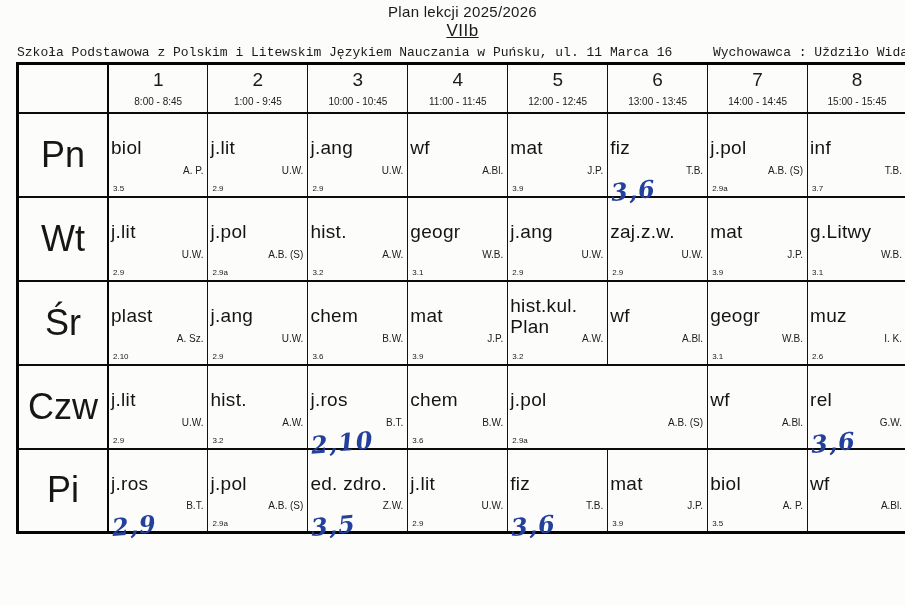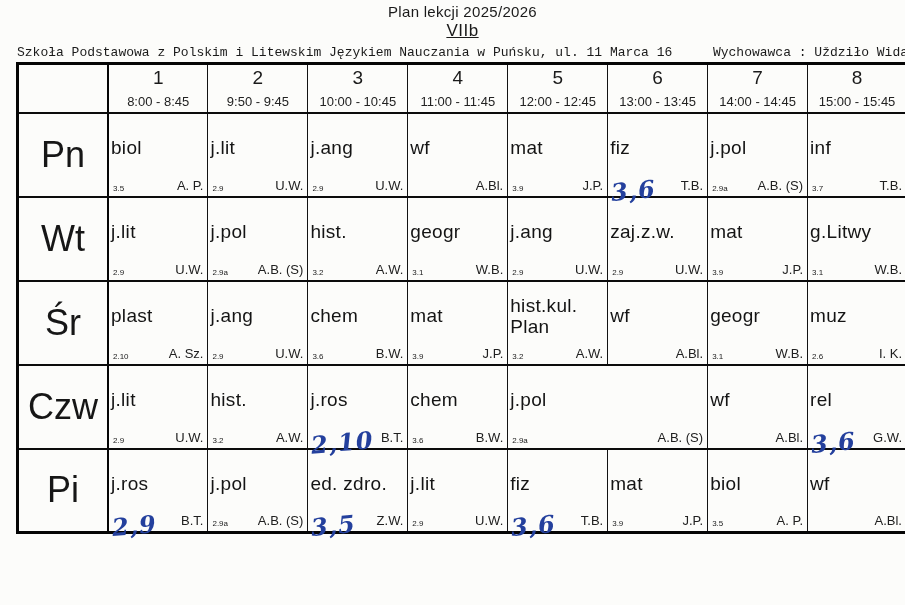--- a/index.html
+++ b/index.html
@@ -28,34 +28,34 @@
     border-top:2px solid #0b0b0b; border-bottom:2px solid #0b0b0b;
     padding:0;
   }
   .corner { width:88px; border-right:2px solid #050505 !important; }
   .daycell { border-right:2px solid #050505 !important; }
   thead tr { height:49px; }
   tbody tr { height:84px; }
 
   .period-cell { vertical-align:middle; text-align:center; font-weight:400; }
   .pnum { font-size:19px; font-weight:400; line-height:1; }
-  .ptime { font-size:13px; margin-top:7px; color:#222; }
+  .ptime { font-size:10px; margin-top:7px; color:#222; }
 
   .daycell {
     vertical-align:middle; text-align:center;
     font-size:36px; font-weight:400; color:#161616;
   }
 
   td.lesson { position:relative; vertical-align:middle; text-align:left; }
   .subj {
     font-size:19px; color:#141414; line-height:1.1;
     padding:0 2px 12px 2px; letter-spacing:.3px;
   }
   .room  { position:absolute; left:4px;  bottom:3px; font-size:8px;   color:#202020; }
-  .teacher{ position:absolute; right:4px; bottom:3px; font-size:13px; color:#202020; white-space:nowrap; }
+  .teacher{ position:absolute; right:4px; bottom:20px; font-size:10px; color:#202020; white-space:nowrap; }
   .ink {
     position:absolute; left:3px; bottom:-9px; z-index:3;
     font-family:"DejaVu Serif", serif; font-style:italic; font-weight:bold;
     font-size:24px; letter-spacing:1px;
     transform:rotate(-5deg);
   }
 
   .footer {
     display:flex; justify-content:space-between;
     font-size:8.5px; padding:2px 1px 0 1px;
@@ -76,21 +76,21 @@
   <table class="tt">
     <thead>
       <tr>
         <th class="corner"></th>
       <th class="period-cell">
             <div class="pnum">1</div>
             <div class="ptime">8:00 - 8:45</div>
           </th>
           <th class="period-cell">
             <div class="pnum">2</div>
-            <div class="ptime">9:50 - 9:45</div>
+            <div class="ptime">1:00 - 9:45</div>
           </th>
           <th class="period-cell">
             <div class="pnum">3</div>
             <div class="ptime">10:00 - 10:45</div>
           </th>
           <th class="period-cell">
             <div class="pnum">4</div>
             <div class="ptime">11:00 - 11:45</div>
           </th>
           <th class="period-cell">

